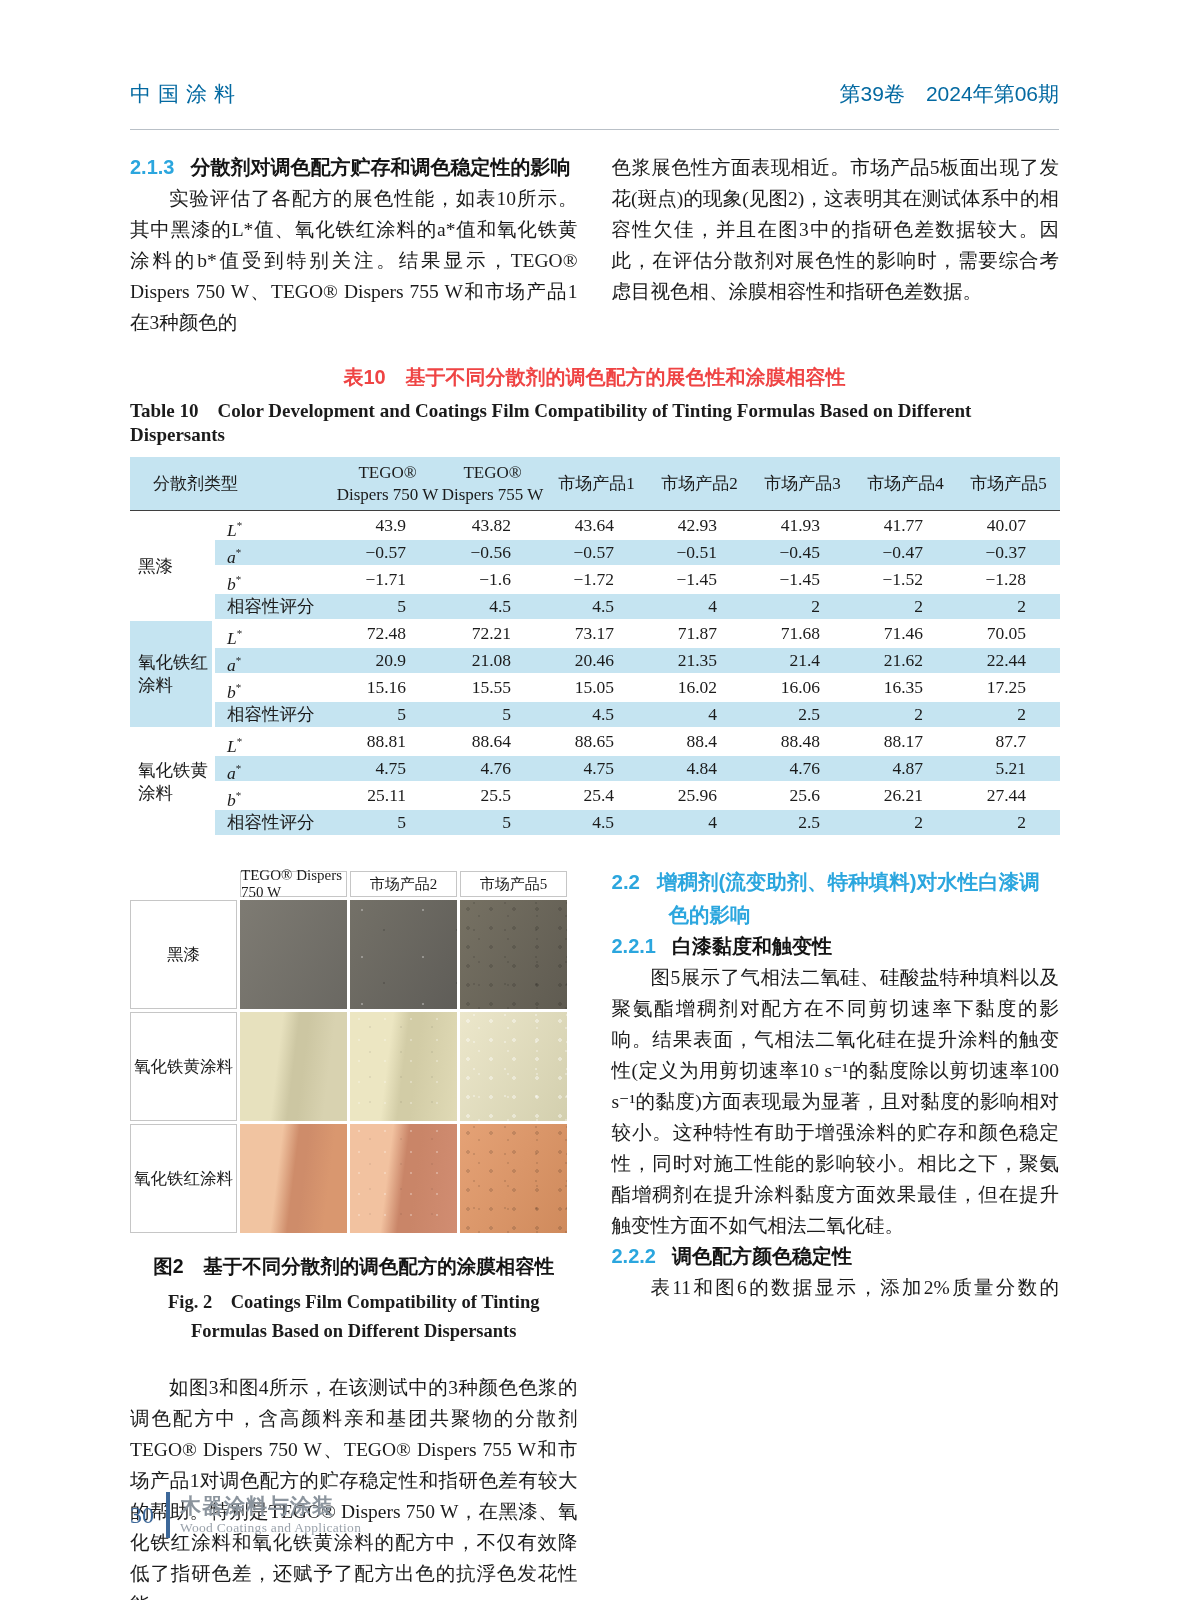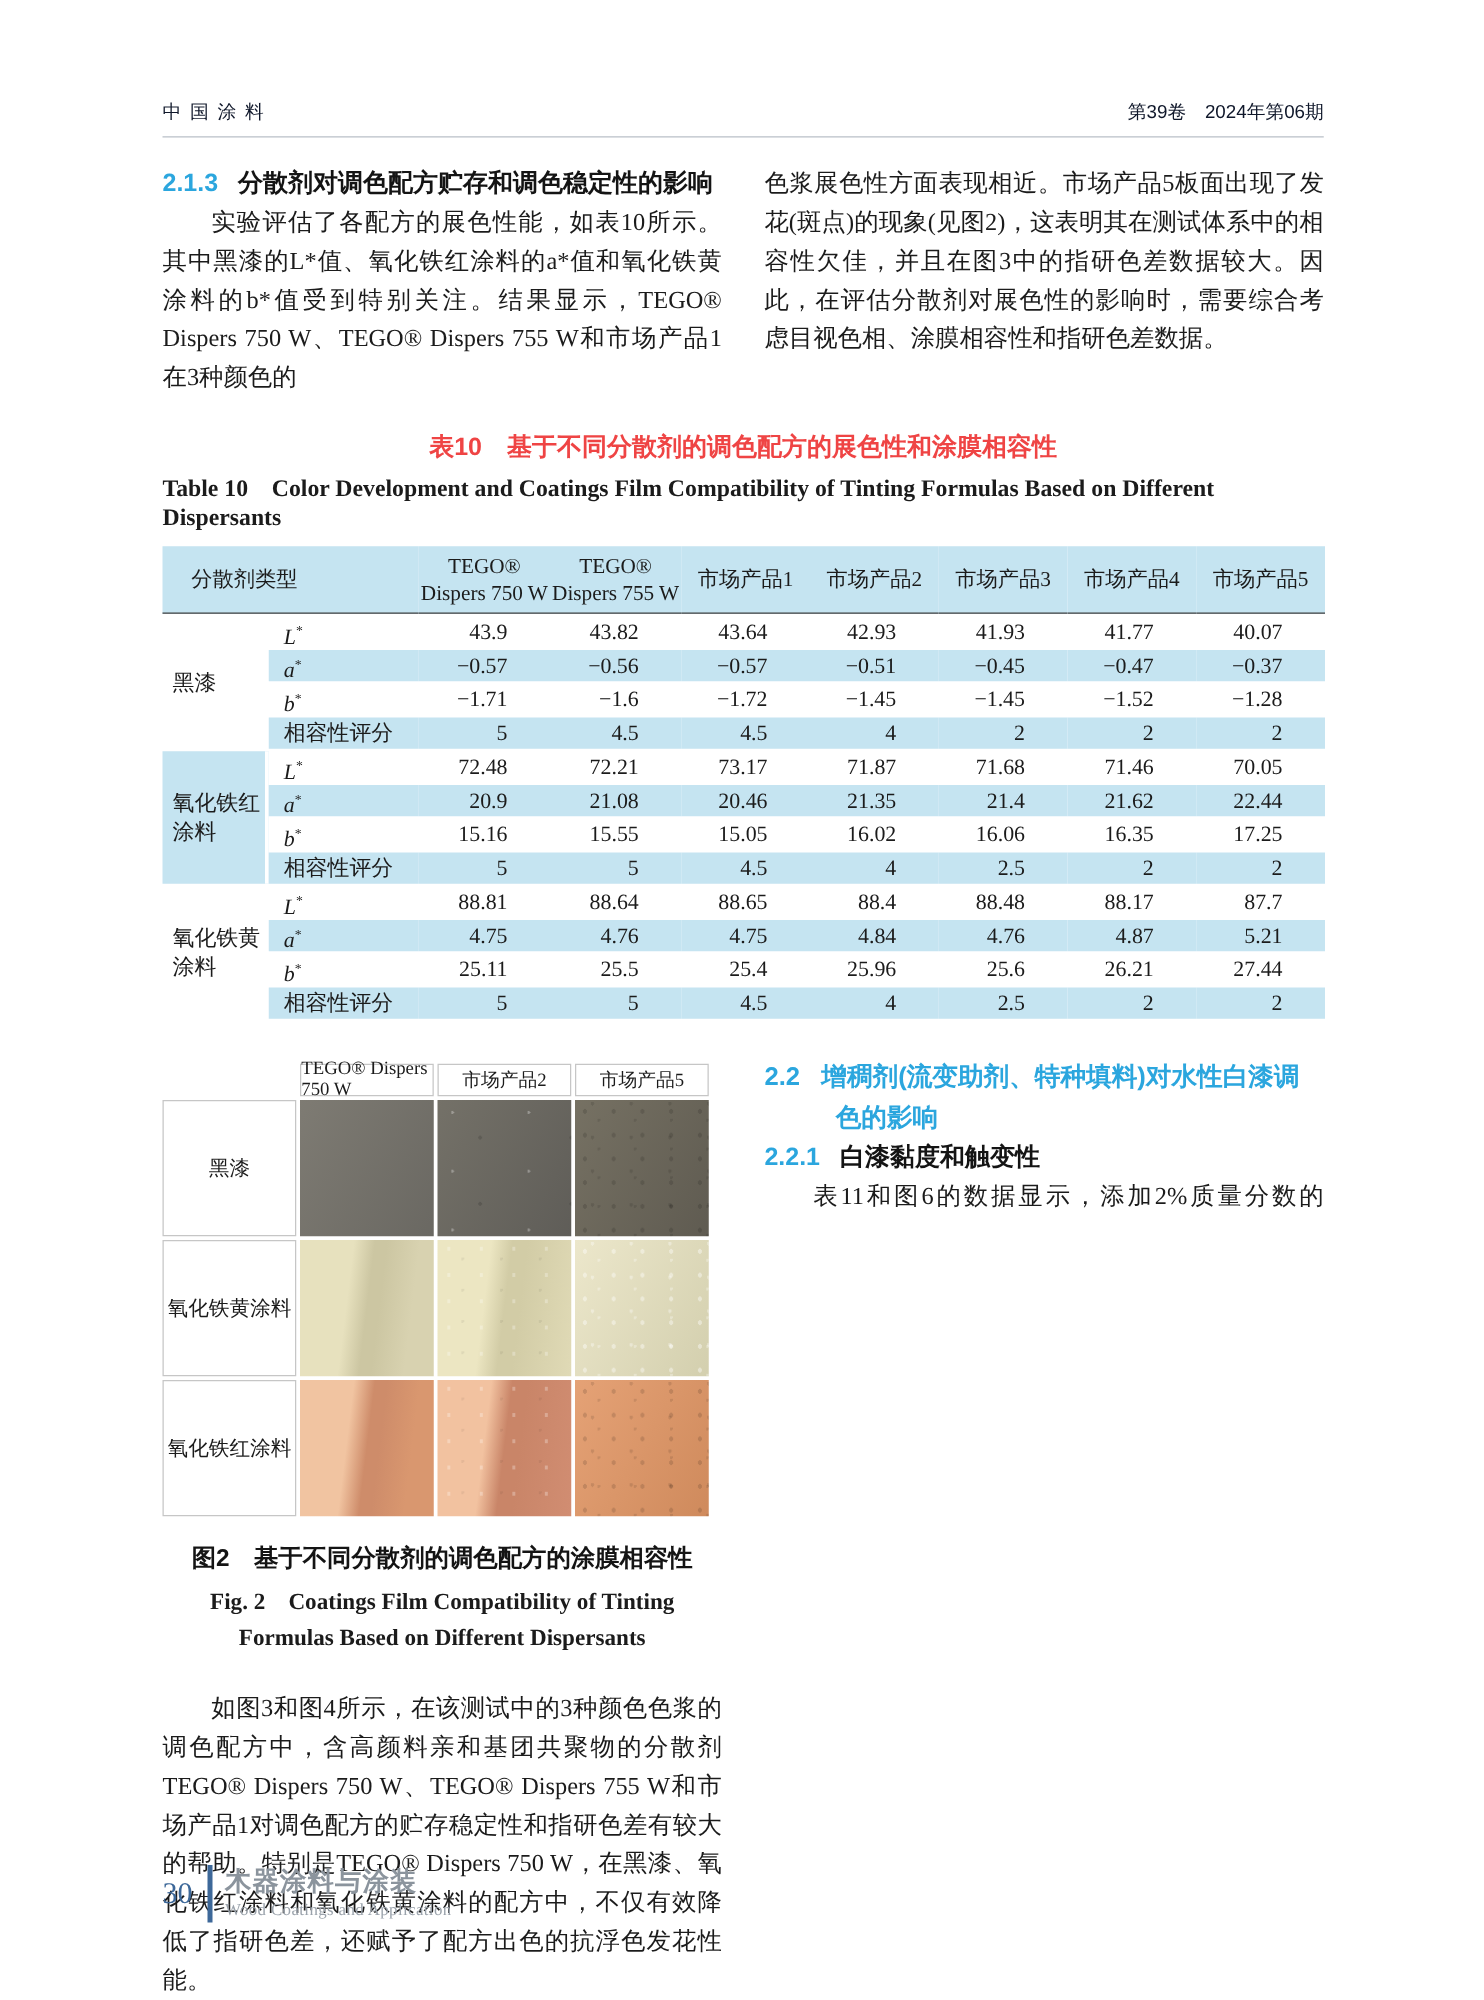--- a/index.html
+++ b/index.html
@@ -5,22 +5,22 @@
   html,body { margin:0; padding:0; }
   body {
     width:1187px; height:1600px; position:relative; background:#ffffff;
     font-family:"Liberation Serif","DejaVu Serif",serif; color:#1b1b1b;
     overflow:hidden;
   }
   .page { position:absolute; inset:0; padding:80px 128px 0 130px; box-sizing:border-box; }
 
   
   .pg-header { display:flex; justify-content:space-between; align-items:flex-end;
-    color:#0f172a; font-size:15px; font-family:"Liberation Sans","DejaVu Sans",sans-serif;
-    padding-bottom:10px; border-bottom:1.5px solid #b9c0c7; }
+    color:#0369a1; font-size:21px; font-family:"Liberation Sans","DejaVu Sans",sans-serif;
+    padding-bottom:21px; border-bottom:1.5px solid #b9c0c7; }
   .jname { letter-spacing:7px; }
 
   
   .two-col { display:flex; gap:34px; }
   .col { width:448px; }
   .top { margin-top:22px; }
   .bottom { margin-top:30px; }
 
   .body { margin:0; font-size:19.5px; line-height:31px; text-align:justify; }
   .indent { text-indent:2em; }
@@ -304,21 +304,25 @@
     </div>
 
     <div class="col">
       <h2 class="h2">
         <span class="h2num">2.2</span><span>增稠剂(流变助剂、特种填料)对水性白漆调色的影响</span>
       </h2>
 
       <h3 class="h3 h3-follow">
         <span class="num">2.2.1</span><span class="txt">白漆黏度和触变性</span>
       </h3>
-
+      <p class="body indent">图5展示了气相法二氧硅、硅酸盐特种填料以及聚氨酯增稠剂对配方在不同剪切速率下黏度的影响。结果表面，气相法二氧化硅在提升涂料的触变性(定义为用剪切速率10 s⁻¹的黏度除以剪切速率100 s⁻¹的黏度)方面表现最为显著，且对黏度的影响相对较小。这种特性有助于增强涂料的贮存和颜色稳定性，同时对施工性能的影响较小。相比之下，聚氨酯增稠剂在提升涂料黏度方面效果最佳，但在提升触变性方面不如气相法二氧化硅。</p>
+
+      <h3 class="h3 h3-follow">
+        <span class="num">2.2.2</span><span class="txt">调色配方颜色稳定性</span>
+      </h3>
       <p class="body indent stretch">表11和图6的数据显示，添加2%质量分数的</p>
     </div>
   </section>
 
   <div class="footer">
     <span class="pgnum">30</span>
     <span class="fbar"></span>
     <span>
       <div class="ftit">木器涂料与涂装</div>
       <div class="fsub">Wood Coatings and Application</div>

